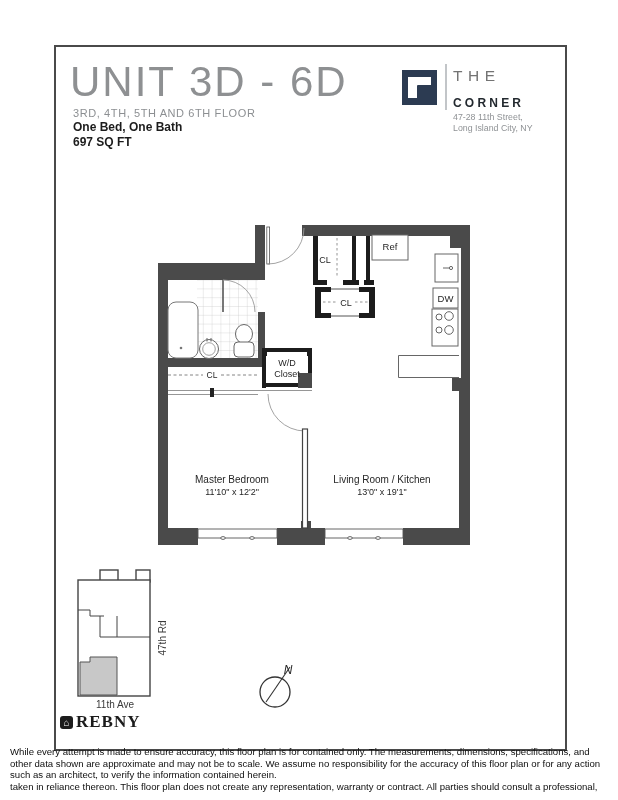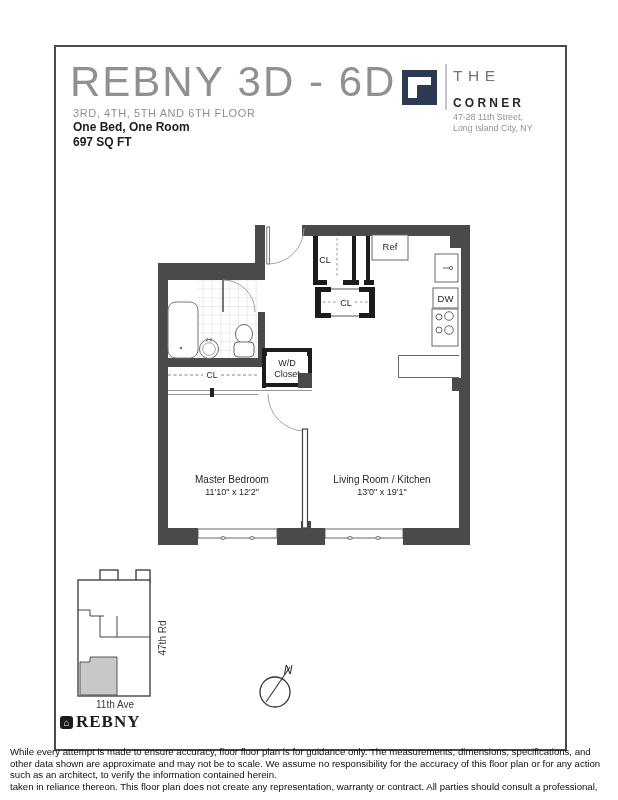--- a/index.html
+++ b/index.html
@@ -27,23 +27,23 @@
   #rebny .name{font-family:"Liberation Serif", serif;font-weight:bold;font-size:17px;letter-spacing:1px;color:#1c1c1c;}
   #compass{left:252px;top:652px;}
   #disclaimer{left:10px;top:746px;width:600px;font-size:9.6px;line-height:11.7px;color:#0f0f0f;}
   svg text{font-family:"Liberation Sans", sans-serif;fill:#262626;}
 </style>
 </head>
 <body>
 
 <div id="frame" class="abs"></div>
 
-<div id="unit-title" class="abs">REBNY 3D - 6D</div>
+<div id="unit-title" class="abs">UNIT 3D - 6D</div>
 <div id="floors-line" class="abs">3RD, 4TH, 5TH AND 6TH FLOOR</div>
-<div id="bed-bath" class="abs">One Bed, One Room</div>
+<div id="bed-bath" class="abs">One Bed, One Bath</div>
 <div id="sqft" class="abs">697 SQ FT</div>
 
 <div id="logo-square" class="abs">
   <svg width="35" height="35" viewBox="0 0 35 35">
     <path d="M6,7 H29 V15 H16 Q15,15 15,16 V28 H6 Z" fill="#ffffff"></path>
   </svg>
 </div>
 <div id="logo-divider" class="abs"></div>
 <div id="brand-the" class="abs">THE</div>
 <div id="brand-corner" class="abs">CORNER</div>
@@ -209,17 +209,17 @@
   <span class="name">REBNY</span>
 </div>
 
 <svg id="compass" class="abs" width="60" height="60" viewBox="0 0 60 60">
   <circle cx="23" cy="40" r="15" fill="none" stroke="#333" stroke-width="1.3"></circle>
   <line x1="14" y1="50" x2="38" y2="15" stroke="#333" stroke-width="1.1"></line>
   <text x="36" y="22" font-size="12" font-style="italic" text-anchor="middle">N</text>
 </svg>
 
 <div id="disclaimer" class="abs">
-  <div>While every attempt is made to ensure accuracy, floor floor plan is for guidance only. The measurements, dimensions, specifications, and</div>
+  <div>While every attempt is made to ensure accuracy, this floor plan is for contained only. The measurements, dimensions, specifications, and</div>
   <div>other data shown are approximate and may not be to scale. We assume no responsibility for the accuracy of this floor plan or for any action</div>
   <div>such as an architect, to verify the information contained herein.</div>
   <div>taken in reliance thereon. This floor plan does not create any representation, warranty or contract. All parties should consult a professional,</div>
 </div>
 
 </body></html>

